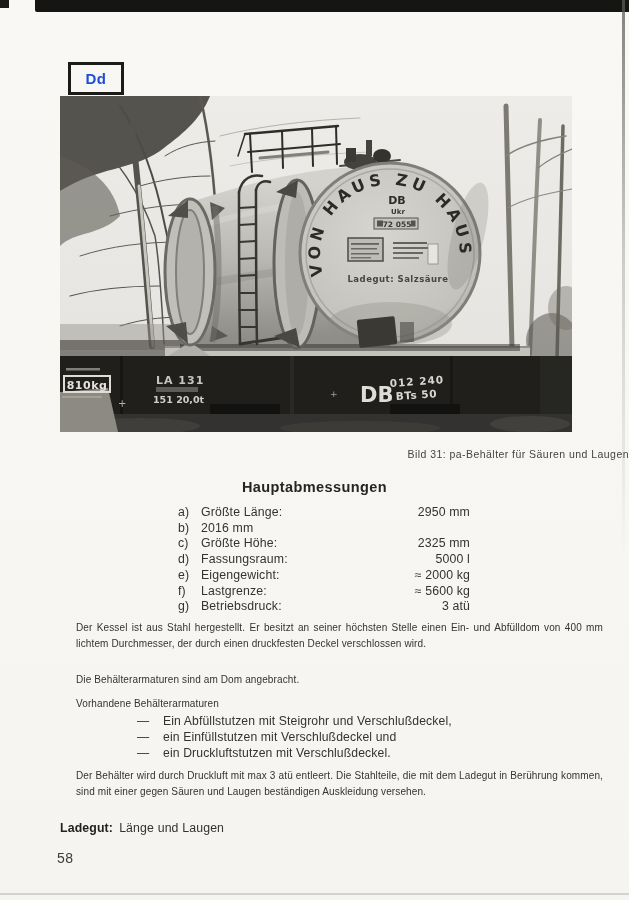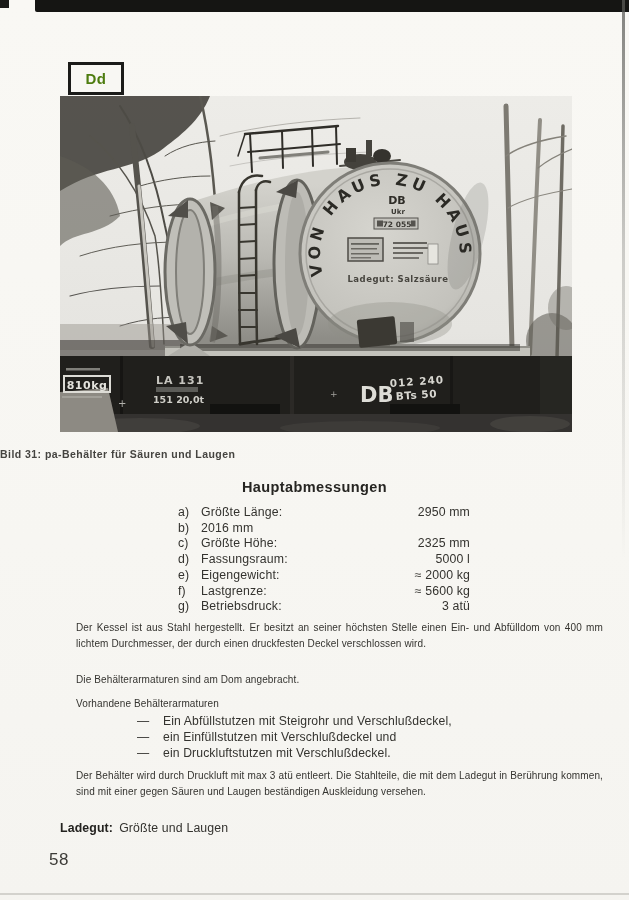--- a/index.html
+++ b/index.html
@@ -14,28 +14,28 @@
   .corner-mark{position:absolute;left:0;top:0;width:9px;height:8px;background:#1a1a18;}
   .right-edge{position:absolute;right:4px;top:0;width:3px;height:560px;
     background:linear-gradient(180deg,rgba(90,90,86,.75),rgba(120,120,116,.35) 45%,rgba(140,140,136,0));}
   .bottom-line{position:absolute;left:0;top:893px;width:629px;height:2px;background:#cbc9c4;opacity:.8;}
 
   .dd-box{
     position:absolute;left:68px;top:62px;width:50px;height:27px;
     border:3px solid #1b1b19;display:flex;align-items:center;justify-content:center;
     background:#f8f7f3;
   }
-  .dd-box span{font-weight:bold;font-size:15px;color:#4d7c0f;letter-spacing:.5px;text-align:right;}
+  .dd-box span{font-weight:bold;font-size:15px;color:#1d4ed8;letter-spacing:.5px;text-align:right;}
 
   .photo{position:absolute;left:60px;top:96px;width:512px;height:336px;margin:0;}
   .photo svg{display:block;}
 
   .caption{
-    position:absolute;left:0;top:448px;width:629px;text-align:left;
-    font-size:10.5px;letter-spacing:.45px;color:#454440;font-weight:bold;
+    position:absolute;left:0;top:448px;width:629px;text-align:right;
+    font-size:10.5px;letter-spacing:.45px;color:#454440;
   }
   .specs-heading{
     position:absolute;left:0;top:479px;width:629px;text-align:center;margin:0;
     font-size:14.5px;font-weight:bold;letter-spacing:.4px;color:#262522;
   }
   .specs{position:absolute;left:178px;top:505px;width:292px;}
   .spec-row{display:flex;line-height:15.7px;font-size:12.3px;letter-spacing:.15px;color:#34332f;}
   .spec-row .k{width:23px;}
   .spec-row .l{flex:1;}
   .spec-row .v{text-align:right;white-space:nowrap;}
@@ -44,21 +44,21 @@
     font-size:10px;line-height:15.9px;letter-spacing:.12px;text-align:justify;color:#34332f;}
   .p1{top:620px;}
   .p2{top:672px;}
   .p3{top:696px;}
   .bullets{position:absolute;left:137px;top:713px;width:420px;}
   .bullet{display:flex;font-size:12.2px;line-height:16px;letter-spacing:.12px;color:#34332f;}
   .bullet .d{width:26px;}
   .p4{top:768px;}
   .ladegut{position:absolute;left:60px;top:821px;margin:0;font-size:12.3px;letter-spacing:.15px;color:#34332f;}
   .ladegut .b{font-weight:bold;color:#23221f;margin-right:6px;}
-  .pagenum{position:absolute;left:49px;top:850px;font-size:17px;color:#3c3b37;letter-spacing:.5px;}
+  .pagenum{position:absolute;left:57px;top:850px;font-size:14px;color:#3c3b37;letter-spacing:.5px;}
 </style>
 </head>
 <body>
 
 <div class="page">
 
   <div class="top-bar"></div>
   <div class="corner-mark"></div>
   <div class="right-edge"></div>
 
@@ -305,18 +305,18 @@
       </div>
     <div class="bullet">
         <span class="d">—</span>
         <span>ein Druckluftstutzen mit Verschlußdeckel.</span>
       </div>
   </div>
 
   <p class="para p4">Der Behälter wird durch Druckluft mit max 3 atü entleert. Die Stahlteile, die mit dem Ladegut in Berührung kommen, sind mit einer gegen Säuren und Laugen beständigen Auskleidung versehen.</p>
 
   <p class="ladegut">
-    <span class="b">Ladegut:</span><span>Größte und Laugen</span>
+    <span class="b">Ladegut:</span><span>Länge und Laugen</span>
   </p>
 
   <div class="pagenum">58</div>
   <div class="bottom-line"></div>
 </div>
 
 </body></html>

